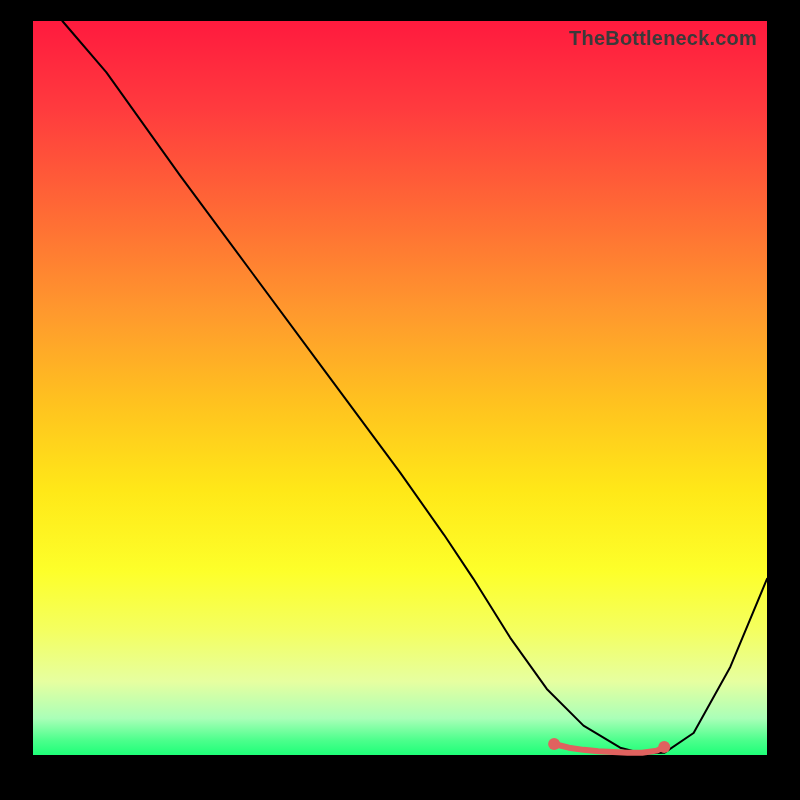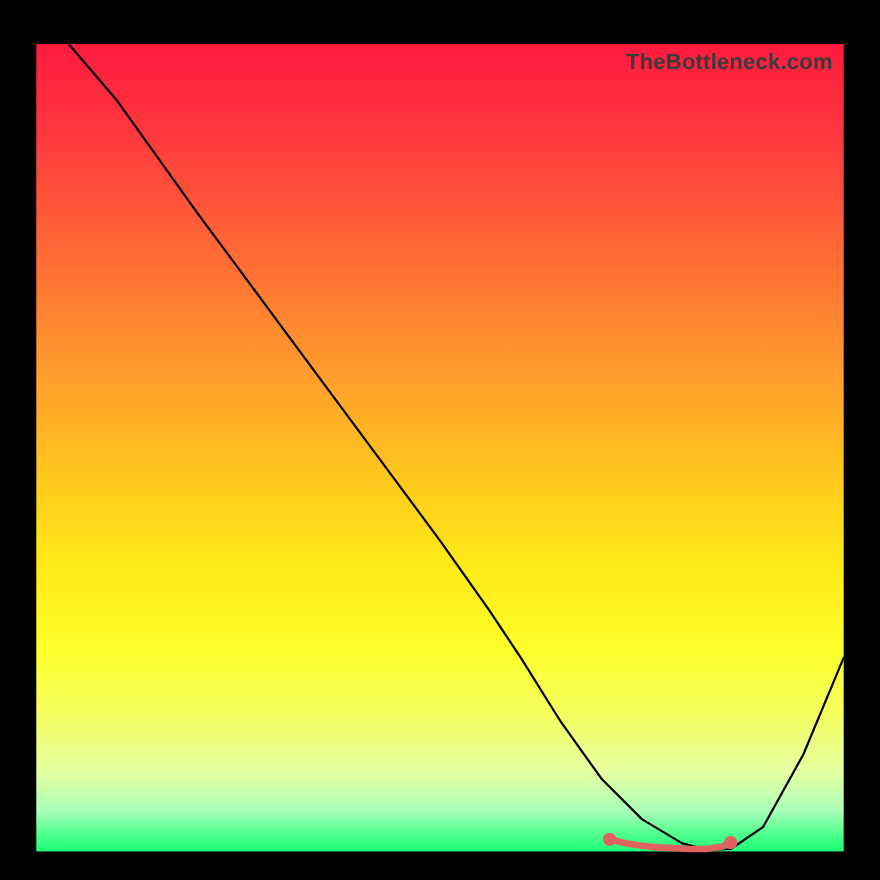--- a/index.html
+++ b/index.html
@@ -13,21 +13,21 @@
   }
   .frame {
     position: relative;
     width: 800px;
     height: 800px;
     background: #000;
   }
   .plot-area {
     position: absolute;
     left: 33px;
-    top: 40px;
+    top: 21px;
     width: 734px;
     height: 734px;
     background: linear-gradient(to bottom,
       #ff1a3e 0%,
       #ff3b3e 12%,
       #ff6a35 26%,
       #ff9a2d 40%,
       #ffc21f 52%,
       #ffe818 64%,
       #fdff2a 75%,

